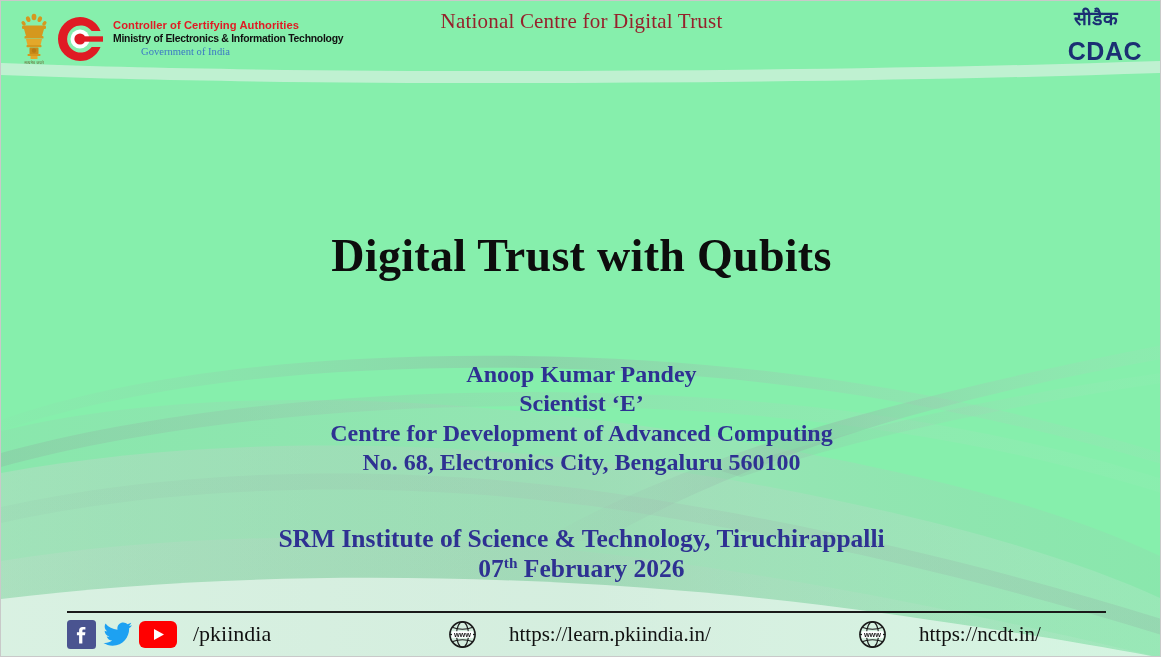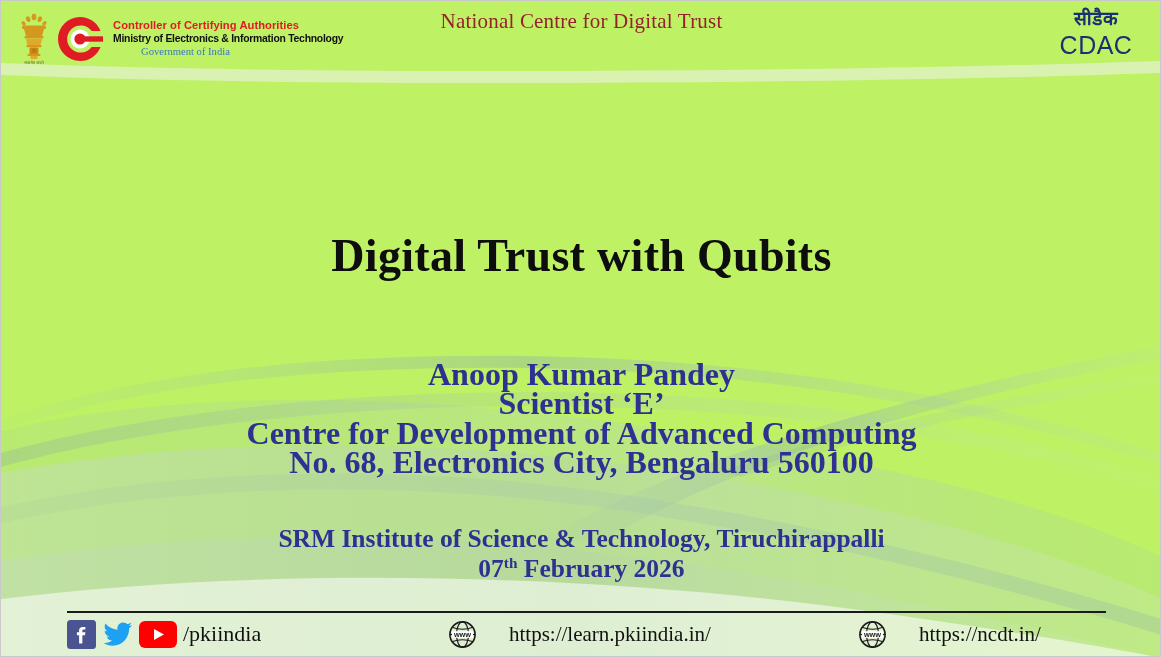--- a/index.html
+++ b/index.html
@@ -4,21 +4,21 @@
 <style>
   html, body {
     margin: 0;
     padding: 0;
     background: #ffffff;
   }
   #slide {
     position: relative;
     width: 1161px;
     height: 657px;
-    background: #bef264;
+    background: #86efac;
     overflow: hidden;
     box-sizing: border-box;
     border: 1px solid #c9c9c9;
     font-family: "Liberation Serif", "DejaVu Serif", serif;
   }
 
   
   #bg-waves {
     position: absolute;
     left: 0; top: 0;
@@ -109,26 +109,26 @@
     font-size: 19px;
     font-weight: bold;
     color: #1b2f73;
     line-height: 1;
     text-align: center;
     letter-spacing: 0.5px;
   }
   .cdac-latin {
     font-family: "Liberation Sans", sans-serif;
     font-size: 25px;
-    font-weight: normal;
+    font-weight: bold;
     color: #1b2f73;
     line-height: 1;
-    text-align: center;
+    text-align: right;
     letter-spacing: 0.5px;
-    margin-top: 5px;
+    margin-top: 11px;
   }
 
   
   .content {
     position: absolute;
     left: 0; top: 0;
     width: 1161px;
     height: 657px;
     z-index: 4;
     pointer-events: none;
@@ -147,21 +147,21 @@
     letter-spacing: 0.3px;
   }
 
   .author-block {
     position: absolute;
     left: 0;
     top: 359px;
     width: 1161px;
     text-align: center;
     font-family: "Liberation Serif", "DejaVu Serif", serif;
-    font-size: 32px;
+    font-size: 24px;
     font-weight: bold;
     color: #2e3192;
     line-height: 29.3px;
   }
 
   .venue-block {
     position: absolute;
     left: 0;
     top: 523px;
     width: 1161px;
@@ -206,21 +206,21 @@
   .fi-social { left: 66px; top: 4px; gap: 6px; }
   .fi-learn  { left: 447px; top: 4px; }
   .fi-ncdt   { left: 857px; top: 4px; }
 
   .sicon { display: block; flex: 0 0 auto; }
 
   .handle {
     font-family: "Liberation Serif", "DejaVu Serif", serif;
     font-size: 22px;
     color: #111111;
-    margin-left: 0;
+    margin-left: 10px;
     position: relative;
     white-space: nowrap;
   }
   .handle .sq {
     position: absolute;
     left: 11px;
     bottom: 1px;
     width: 66px;
     height: 4px;
     overflow: hidden;

